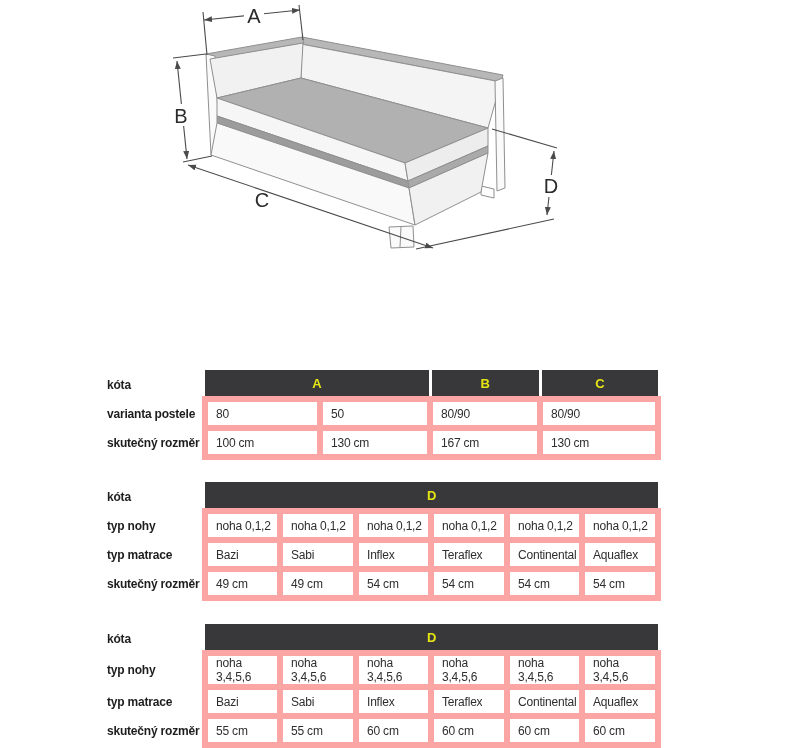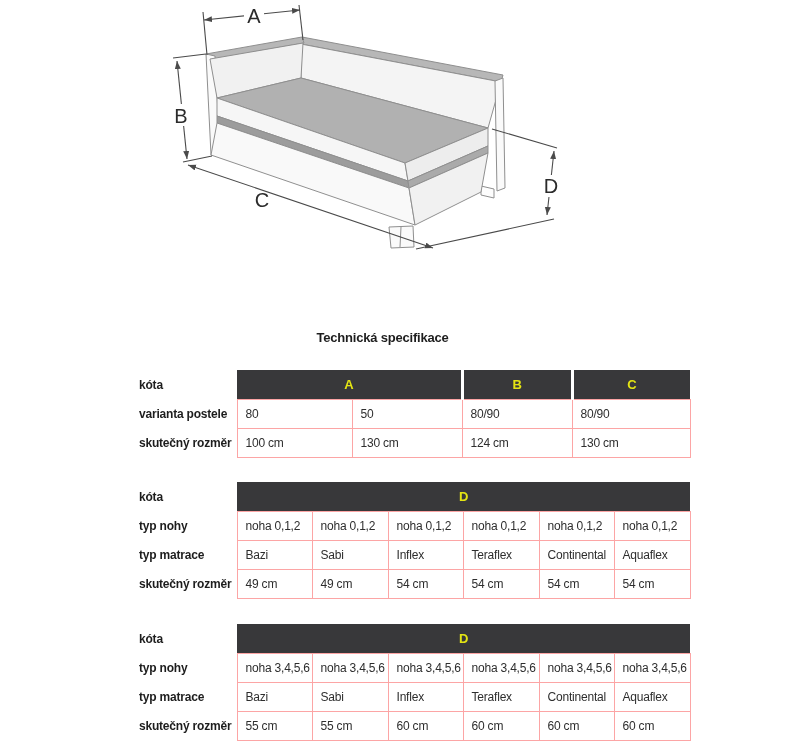--- a/index.html
+++ b/index.html
@@ -9,33 +9,33 @@
 
   .diagram { position:absolute; top:0; left:0; }
 
   .section-title {
     position:absolute; top:330px; left:107px; width:551px;
     text-align:center; font-size:13px; font-weight:bold; color:#1d1d1d;
     letter-spacing:-0.2px;
   }
 
   .spec-table { position:absolute; left:107px; }
-  table { border-collapse:collapse; table-layout:fixed;margin-left:32px; }
+  table { border-collapse:collapse; table-layout:fixed; }
   td { height:29px; vertical-align:middle; font-size:12px; letter-spacing:-0.2px; }
   td.lbl {
     border:none; background:transparent; font-weight:bold; color:#1d1d1d;
     padding:0; text-align:left;
   }
   td.hdr {
     background:#38383a; color:#e4e513; font-weight:bold; font-size:13px;
     text-align:center; border:none;
   }
   td.hdr.gap { border-left:3px solid #fff; }
   td.cell {
-    border:1px solid #fca5a5; padding-left:8px; color:#2e2e2e; background:#fff;
+    border:6px solid #fca5a5; padding-left:8px; color:#2e2e2e; background:#fff;
   }
 </style>
 </head>
 <body>
 
 <div class="page">
 
   <svg class="diagram" width="788" height="300" viewBox="0 0 788 300">
     <defs>
       <marker id="arr" markerWidth="9" markerHeight="8" refX="8" refY="3" orient="auto-start-reverse" markerUnits="userSpaceOnUse">
@@ -89,21 +89,20 @@
       <rect x="244" y="4" width="20" height="22" fill="#fff"></rect>
       <text x="254" y="23">A</text>
       <rect x="171" y="104" width="20" height="22" fill="#fff"></rect>
       <text x="181" y="123">B</text>
       <text x="262" y="207">C</text>
       <rect x="541" y="175" width="20" height="22" fill="#fff"></rect>
       <text x="551" y="193">D</text>
     </g>
   </svg>
 
-  <div class="section-title">Technická specifikace</div>
 
   <div class="spec-table" style="top:370px">
     <table>
       <colgroup>
         <col style="width:98px">
           <col style="width:115px">
           <col style="width:110px">
         <col style="width:110px">
           <col style="width:118px">
       </colgroup>
@@ -118,21 +117,21 @@
         <td class="lbl">varianta postele</td>
         <td class="cell">80</td>
         <td class="cell">50</td>
         <td class="cell">80/90</td>
         <td class="cell">80/90</td>
       </tr>
       <tr>
         <td class="lbl">skutečný rozměr</td>
         <td class="cell">100 cm</td>
         <td class="cell">130 cm</td>
-        <td class="cell">124 cm</td>
+        <td class="cell">167 cm</td>
         <td class="cell">130 cm</td>
       </tr>
     </tbody>
       </table>
   </div>
 
   <div class="spec-table" style="top:482px">
     <table>
       <colgroup>
         <col style="width:98px">

